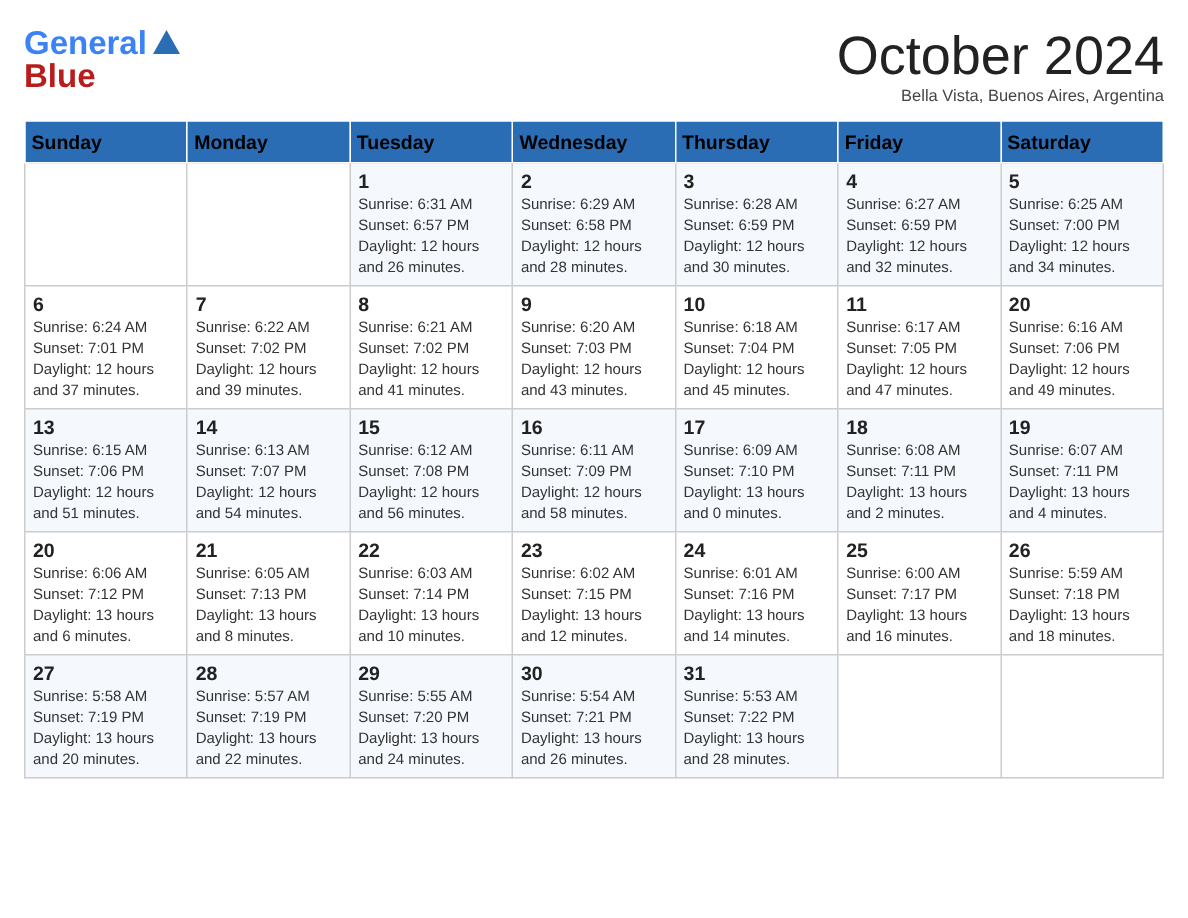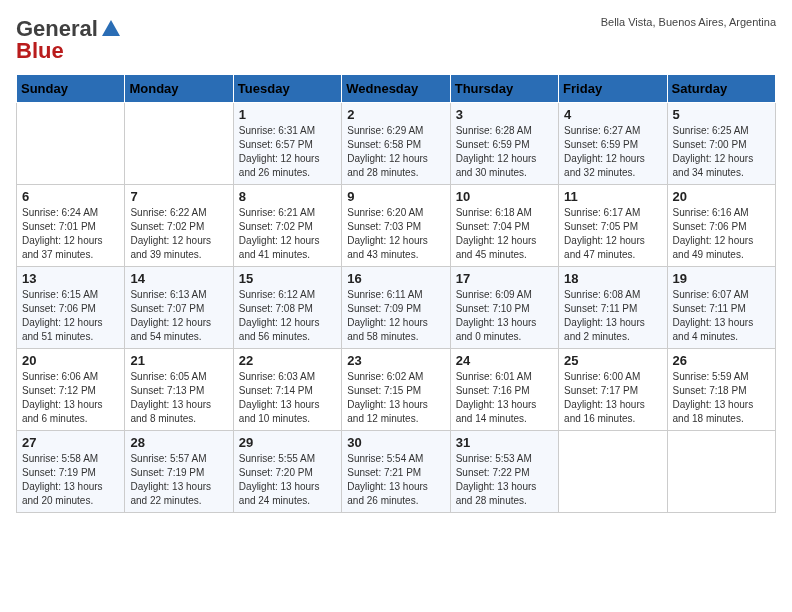--- a/index.html
+++ b/index.html
@@ -75,28 +75,29 @@
     .empty-cell {
       background-color: #fff !important;
     }
   </style>
 </head>
 <body>
 
 <div class="header">
   <div class="logo">
     <div style="display:flex;align-items:center;gap:2px;">
-      <span style="font-size:22px;font-weight:bold;color:#404040;">General</span>
+      <span style="font-size:22px;font-weight:bold;color:#3b82f6;">General</span>
       <svg width="22" height="22" viewBox="0 0 22 22">
         <polygon points="11,2 20,18 2,18" fill="#2a6db5"></polygon>
       </svg>
     </div>
     <span style="font-size:22px;font-weight:bold;color:#b91c1c;margin-top:-4px;">Blue</span>
   </div>
   <div class="title-block">
+    <div class="month-title">October 2024</div>
     <div class="location">Bella Vista, Buenos Aires, Argentina</div>
   </div>
 </div>
 
 <table>
   <thead>
     <tr>
     <th>Sunday</th>
         <th>Monday</th>
         <th>Tuesday</th>

